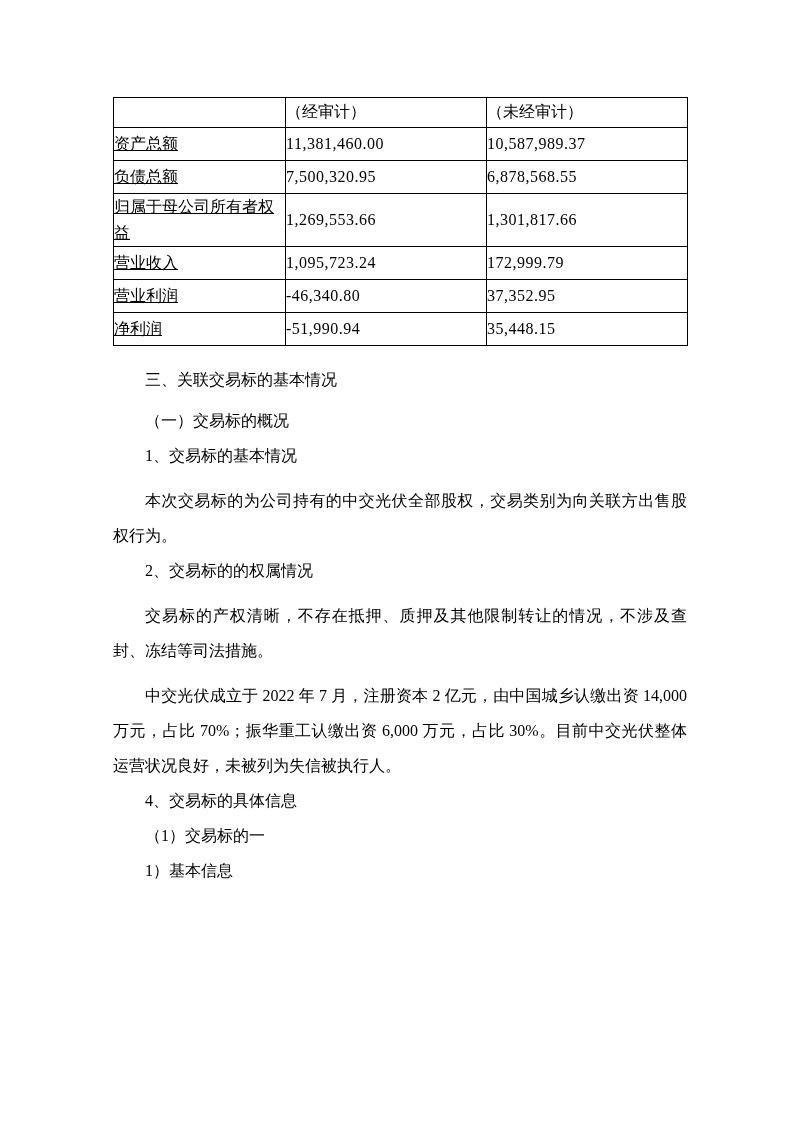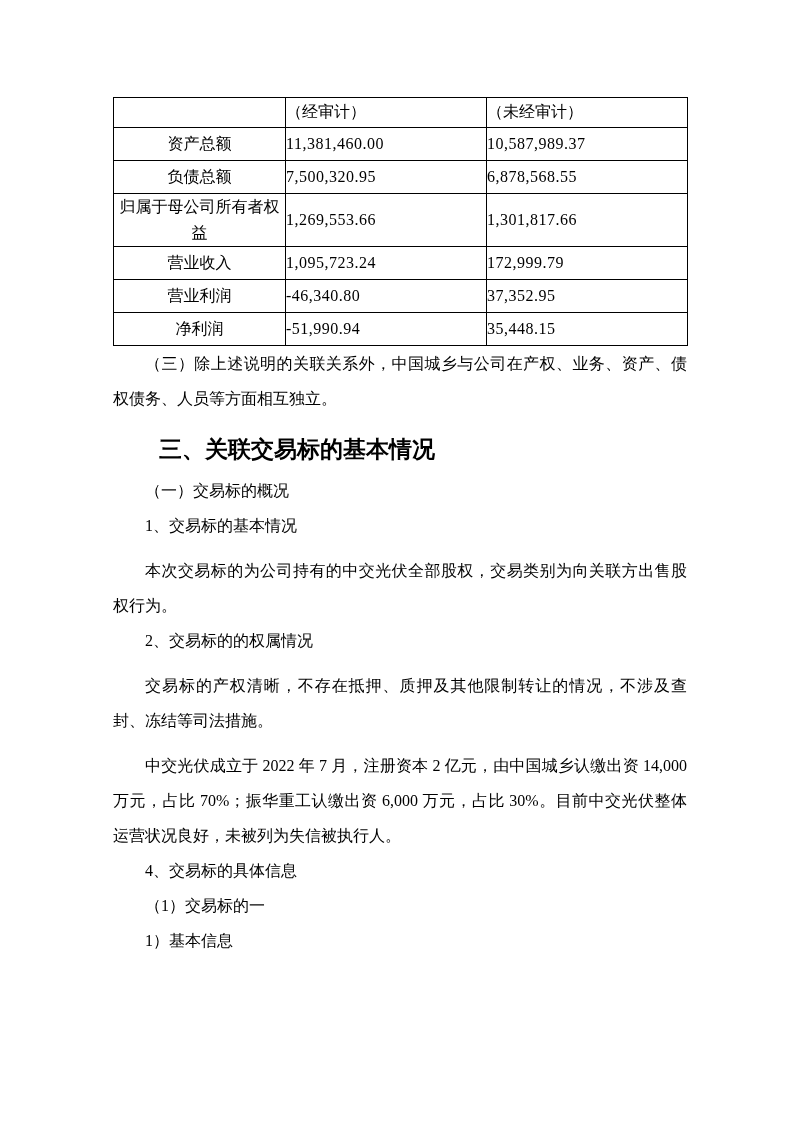--- a/index.html
+++ b/index.html
@@ -33,42 +33,43 @@
     padding: 0;
   }
   .fin-table tr.row-head   { height: 30px; }
   .fin-table tr.row-normal { height: 33px; }
   .fin-table tr.row-tall   { height: 52px; margin-top: 40px; }
   .head-cell {
     text-align: left;
     padding-left: 12px;
   }
   .label-cell {
-    text-align: center;
+    text-align: left;
     padding: 2px 4px 2px 8px;
     line-height: 26px;
+    text-decoration: underline;
   }
   .num-cell {
     text-align: left;
     padding-right: 10px;
     letter-spacing: 0.5px;
   }
   .para {
     font-size: 16px;
     line-height: 35px;
     margin: 0;
     text-align: justify;
     text-indent: 2em;
     word-break: break-all;
   }
   .note-para { margin-top: 4px; }
   .body-para { margin-top: 10px; }
   .heading {
-    font-size: 23px;
-    font-weight: bold;
+    font-size: 16px;
+    font-weight: normal;
     line-height: 35px;
     margin: 16px 0 6px 0;
     text-indent: 2em;
   }
 </style>
 </head>
 <body>
 
 <div class="page">
   <div class="content">
@@ -113,21 +114,20 @@
           <td class="num-cell">37,352.95</td>
         </tr>
         <tr class="row-normal">
           <td class="label-cell">净利润</td>
           <td class="num-cell">-51,990.94</td>
           <td class="num-cell">35,448.15</td>
         </tr>
       </tbody>
     </table>
 
-    <p class="para">（三）除上述说明的关联关系外，中国城乡与公司在产权、业务、资产、债权债务、人员等方面相互独立。</p>
 
     <h3 class="heading">三、关联交易标的基本情况</h3>
 
     <p class="para">（一）交易标的概况</p>
 
     <p class="para">1、交易标的基本情况</p>
     <p class="para body-para">本次交易标的为公司持有的中交光伏全部股权，交易类别为向关联方出售股权行为。</p>
 
     <p class="para">2、交易标的的权属情况</p>
     <p class="para body-para">交易标的产权清晰，不存在抵押、质押及其他限制转让的情况，不涉及查封、冻结等司法措施。</p>

